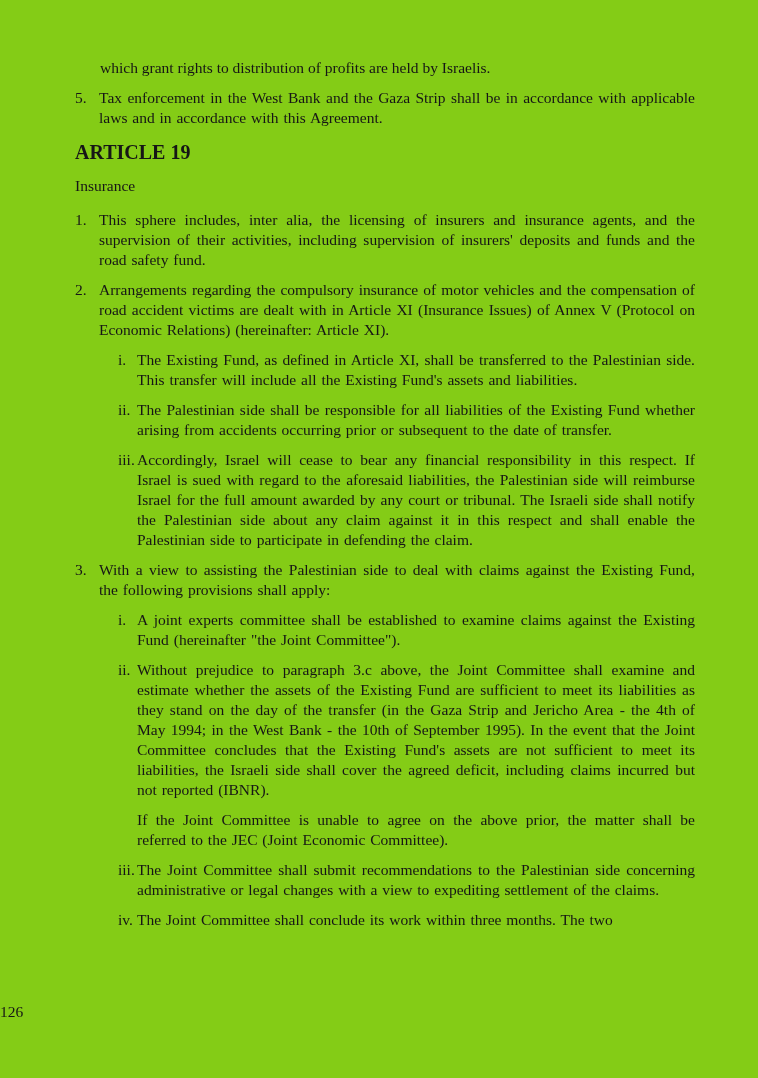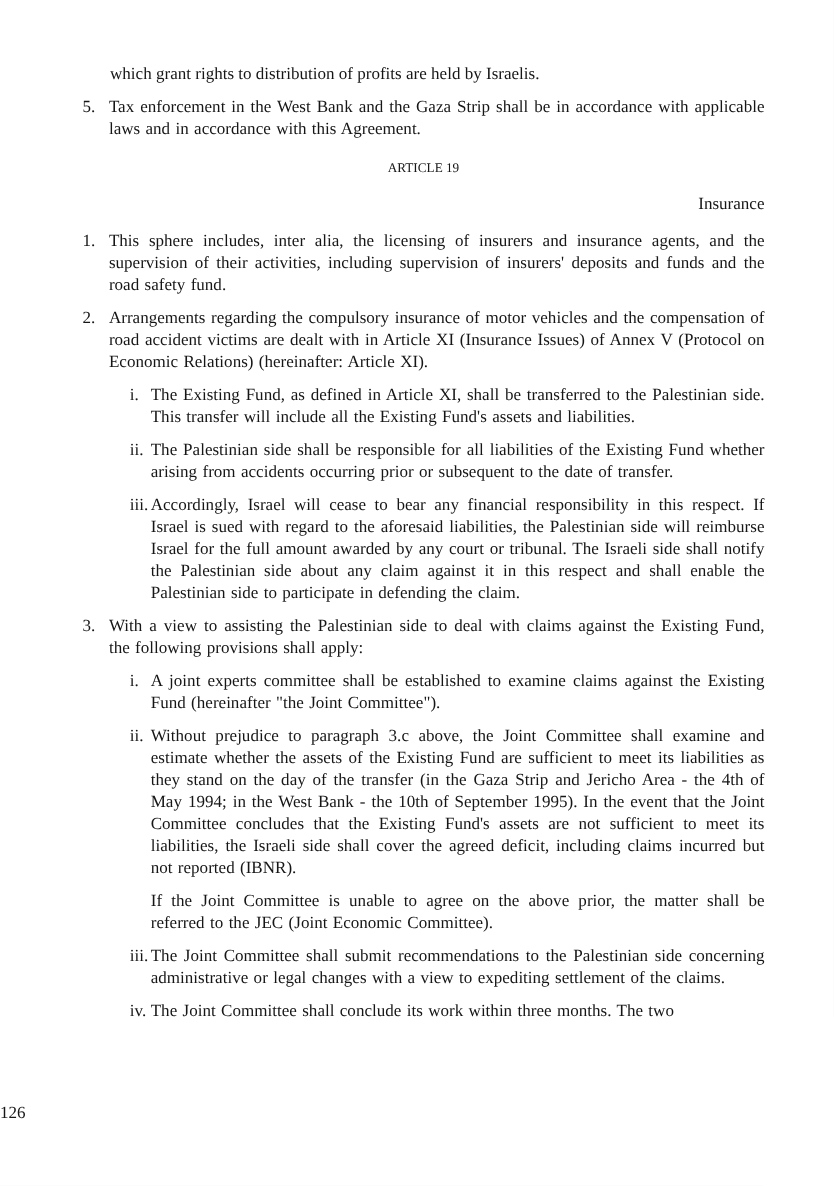--- a/index.html
+++ b/index.html
@@ -2,48 +2,47 @@
 <html><head>
 <meta charset="utf-8">
 <style>
   html, body { margin: 0; padding: 0; }
   body { background: #e8e8e8; }
   .page {
     position: relative;
     width: 758px;
     height: 1078px;
     margin: 0 auto;
-    background: #ffffff;
+    background: #84cc16;
     font-family: "Liberation Serif", "DejaVu Serif", serif;
     font-size: 15.5px;
     line-height: 20px;
     color: #161616;
     overflow: hidden;
   }
   .content {
     position: absolute;
     left: 75px;
     top: 58px;
     width: 620px;
   }
   .para { margin: 0 0 10px 0; }
   .cont-line { margin-left: 25px; }
   .li { display: flex; margin: 0 0 10px 0; }
   .li.main > .num { flex: none; width: 24px; }
   .li.sub { margin-left: 43px; }
   .li.sub > .num { flex: none; width: 19px; }
   .li > .txt { flex: 1; text-align: justify; word-spacing: 1px; }
   .heading {
-    text-align: center;
-    font-weight: normal;
-    font-size: 12px;
+    font-weight: bold;
+    font-size: 20px;
     margin: 14px 0 14px 0;
   }
   .subheading {
-    text-align: right;
+    text-align: left;
     margin: 0 0 14px 0;
   }
   .sub-para {
     margin: 0 0 10px 62px;
     text-align: justify;
     word-spacing: 1px;
   }
   .page-number {
     position: absolute;
     left: 0;

